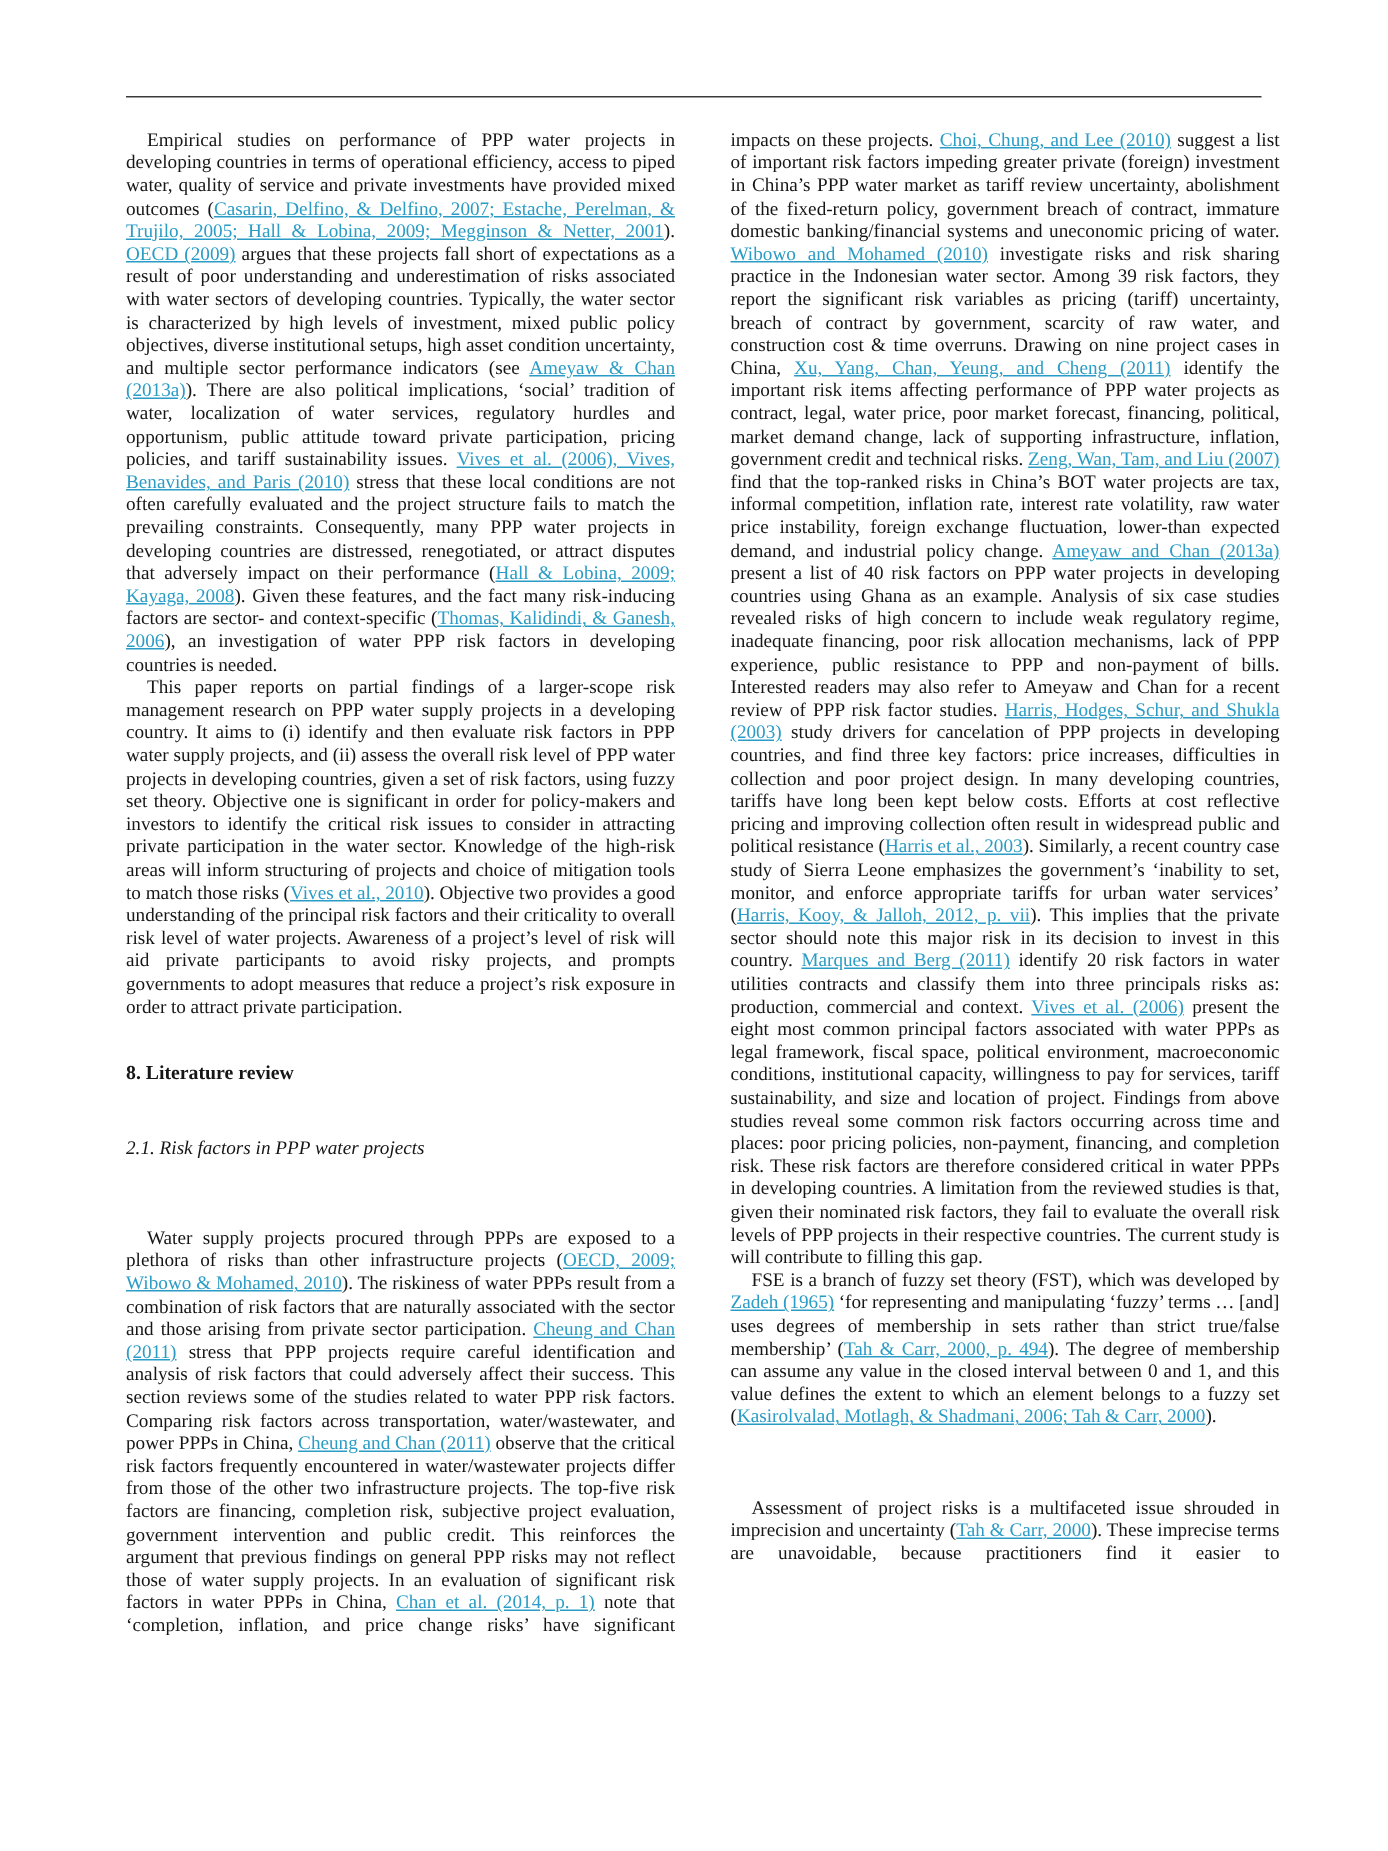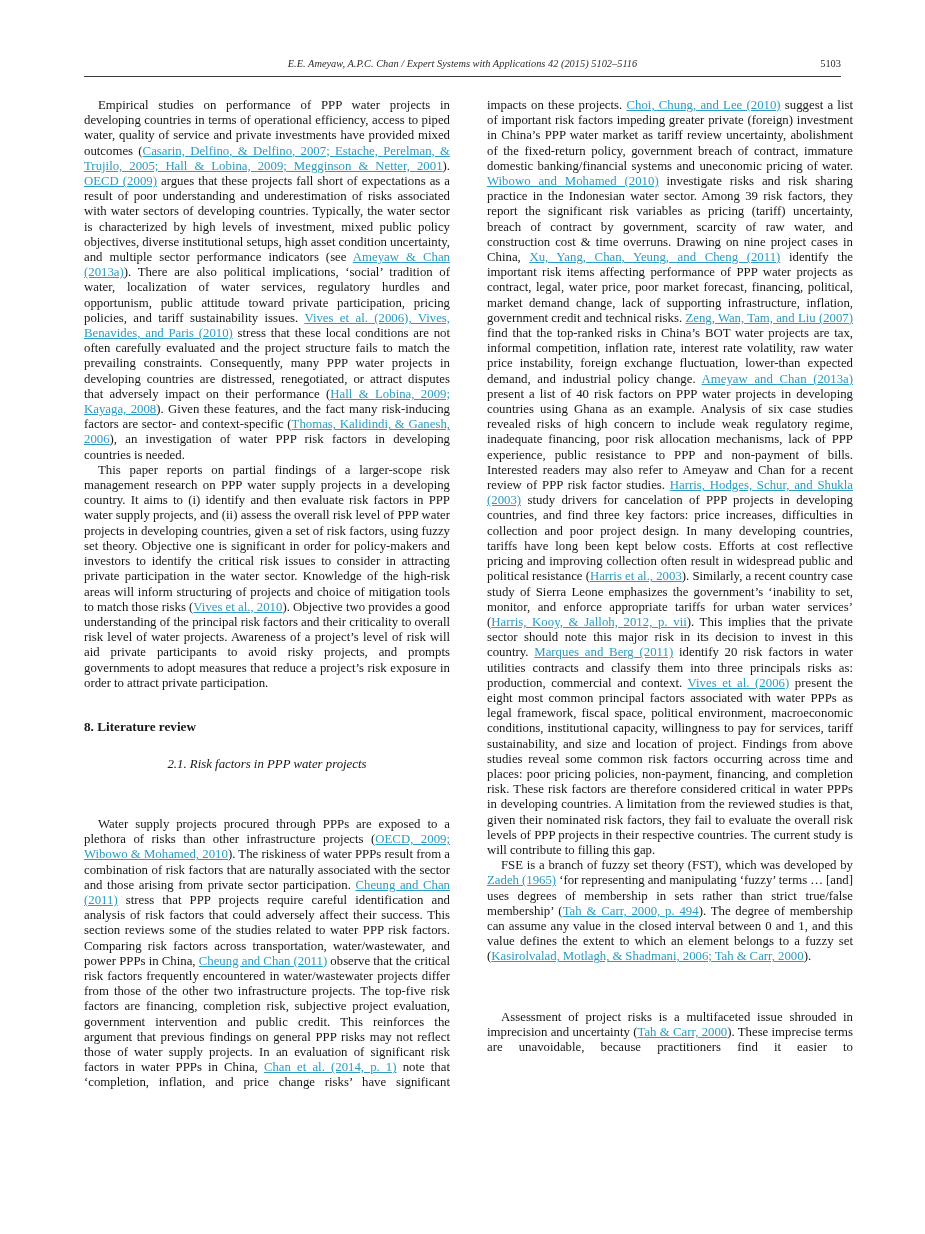--- a/index.html
+++ b/index.html
@@ -57,35 +57,30 @@
     .sec-heading {
       font-size: 13.2px;
       font-weight: 700;
       margin: 28px 0 19px 0;
       line-height: 15px;
     }
     .subsec-heading {
       font-size: 12.8px;
       font-weight: 400;
       font-style: italic;
-      margin: 23px 0 19px 0;
+      margin: 36px 0 19px 0;
       line-height: 15px;
-      text-align: center;
     }
     .cite { color: #2a9cc5; text-decoration: underline; }
   </style>
 </head>
 <body>
 
 <div class="page">
 
-  <header class="page-header">
-    <div class="header-citation">E.E. Ameyaw, A.P.C. Chan / Expert Systems with Applications 42 (2015) 5102–5116</div>
-    <div class="header-page-number">5103</div>
-  </header>
   <div class="header-rule"></div>
 
   <main class="columns">
 
     <section class="col">
       <p class="para indent"><span>Empirical studies on performance of PPP water projects in developing countries in terms of operational efficiency, access to piped water, quality of service and private investments have provided mixed outcomes (</span><span class="cite" style="color: rgb(42, 156, 197);">Casarin, Delfino, &amp; Delfino, 2007; Estache, Perelman, &amp; Trujilo, 2005; Hall &amp; Lobina, 2009; Megginson &amp; Netter, 2001</span><span>). </span><span class="cite" style="color: rgb(42, 156, 197);">OECD (2009)</span><span> argues that these projects fall short of expectations as a result of poor understanding and underestimation of risks associated with water sectors of developing countries. Typically, the water sector is characterized by high levels of investment, mixed public policy objectives, diverse institutional setups, high asset condition uncertainty, and multiple sector performance indicators (see </span><span class="cite" style="color: rgb(42, 156, 197);">Ameyaw &amp; Chan (2013a)</span><span>). There are also political implications, ‘social’ tradition of water, localization of water services, regulatory hurdles and opportunism, public attitude toward private participation, pricing policies, and tariff sustainability issues. </span><span class="cite" style="color: rgb(42, 156, 197);">Vives et al. (2006), Vives, Benavides, and Paris (2010)</span><span> stress that these local conditions are not often carefully evaluated and the project structure fails to match the prevailing constraints. Consequently, many PPP water projects in developing countries are distressed, renegotiated, or attract disputes that adversely impact on their performance (</span><span class="cite" style="color: rgb(42, 156, 197);">Hall &amp; Lobina, 2009; Kayaga, 2008</span><span>). Given these features, and the fact many risk-inducing factors are sector- and context-specific (</span><span class="cite" style="color: rgb(42, 156, 197);">Thomas, Kalidindi, &amp; Ganesh, 2006</span><span>), an investigation of water PPP risk factors in developing countries is needed.</span></p>
       <p class="para indent"><span>This paper reports on partial findings of a larger-scope risk management research on PPP water supply projects in a developing country. It aims to (i) identify and then evaluate risk factors in PPP water supply projects, and (ii) assess the overall risk level of PPP water projects in developing countries, given a set of risk factors, using fuzzy set theory. Objective one is significant in order for policy-makers and investors to identify the critical risk issues to consider in attracting private participation in the water sector. Knowledge of the high-risk areas will inform structuring of projects and choice of mitigation tools to match those risks (</span><span class="cite" style="color: rgb(42, 156, 197);">Vives et al., 2010</span><span>). Objective two provides a good understanding of the principal risk factors and their criticality to overall risk level of water projects. Awareness of a project’s level of risk will aid private participants to avoid risky projects, and prompts governments to adopt measures that reduce a project’s risk exposure in order to attract private participation.</span></p>
       <h2 class="sec-heading">8. Literature review</h2>
       <h3 class="subsec-heading">2.1. Risk factors in PPP water projects</h3>
       <p class="para indent cont-end"><span>Water supply projects procured through PPPs are exposed to a plethora of risks than other infrastructure projects (</span><span class="cite" style="color: rgb(42, 156, 197);">OECD, 2009; Wibowo &amp; Mohamed, 2010</span><span>). The riskiness of water PPPs result from a combination of risk factors that are naturally associated with the sector and those arising from private sector participation. </span><span class="cite" style="color: rgb(42, 156, 197);">Cheung and Chan (2011)</span><span> stress that PPP projects require careful identification and analysis of risk factors that could adversely affect their success. This section reviews some of the studies related to water PPP risk factors. Comparing risk factors across transportation, water/wastewater, and power PPPs in China, </span><span class="cite" style="color: rgb(42, 156, 197);">Cheung and Chan (2011)</span><span> observe that the critical risk factors frequently encountered in water/wastewater projects differ from those of the other two infrastructure projects. The top-five risk factors are financing, completion risk, subjective project evaluation, government intervention and public credit. This reinforces the argument that previous findings on general PPP risks may not reflect those of water supply projects. In an evaluation of significant risk factors in water PPPs in China, </span><span class="cite" style="color: rgb(42, 156, 197);">Chan et al. (2014, p. 1)</span><span> note that ‘completion, inflation, and price change risks’ have significant</span></p>

